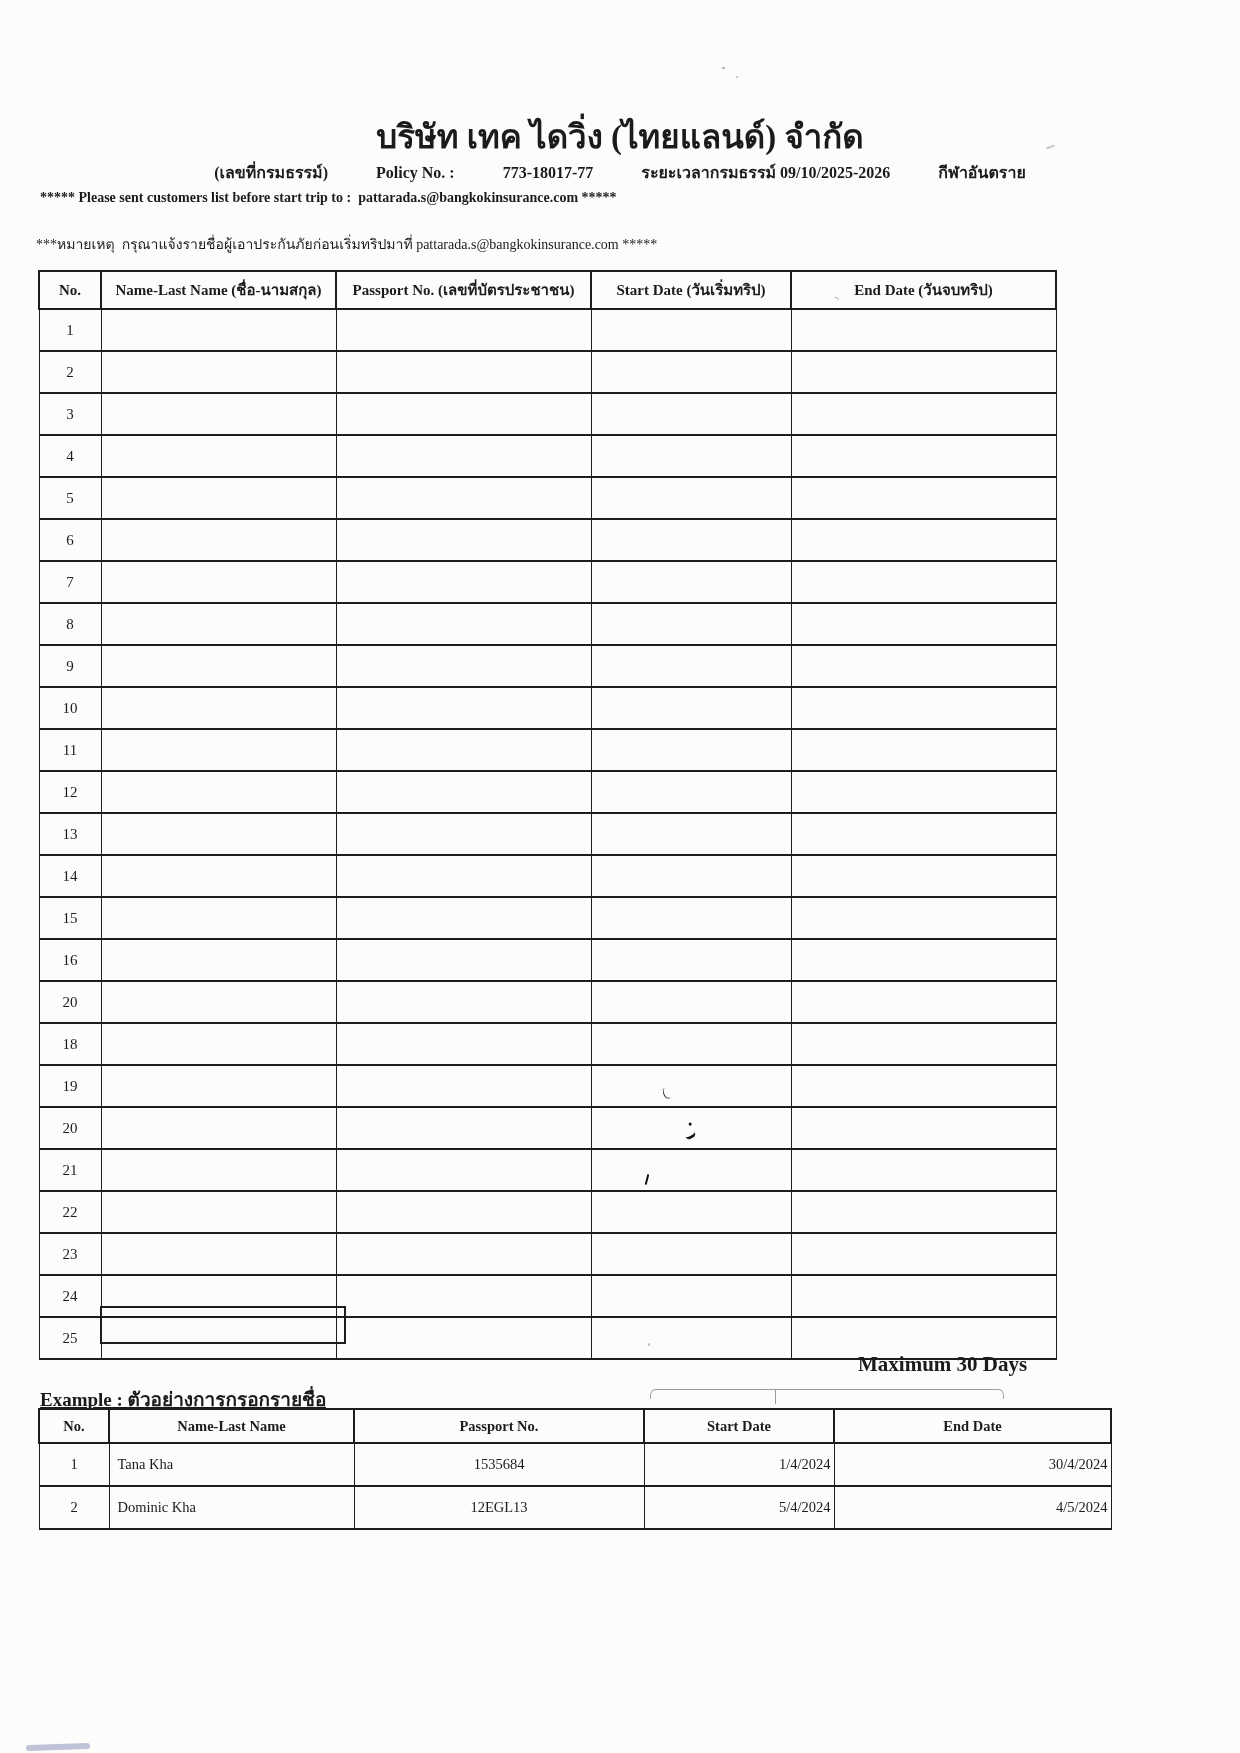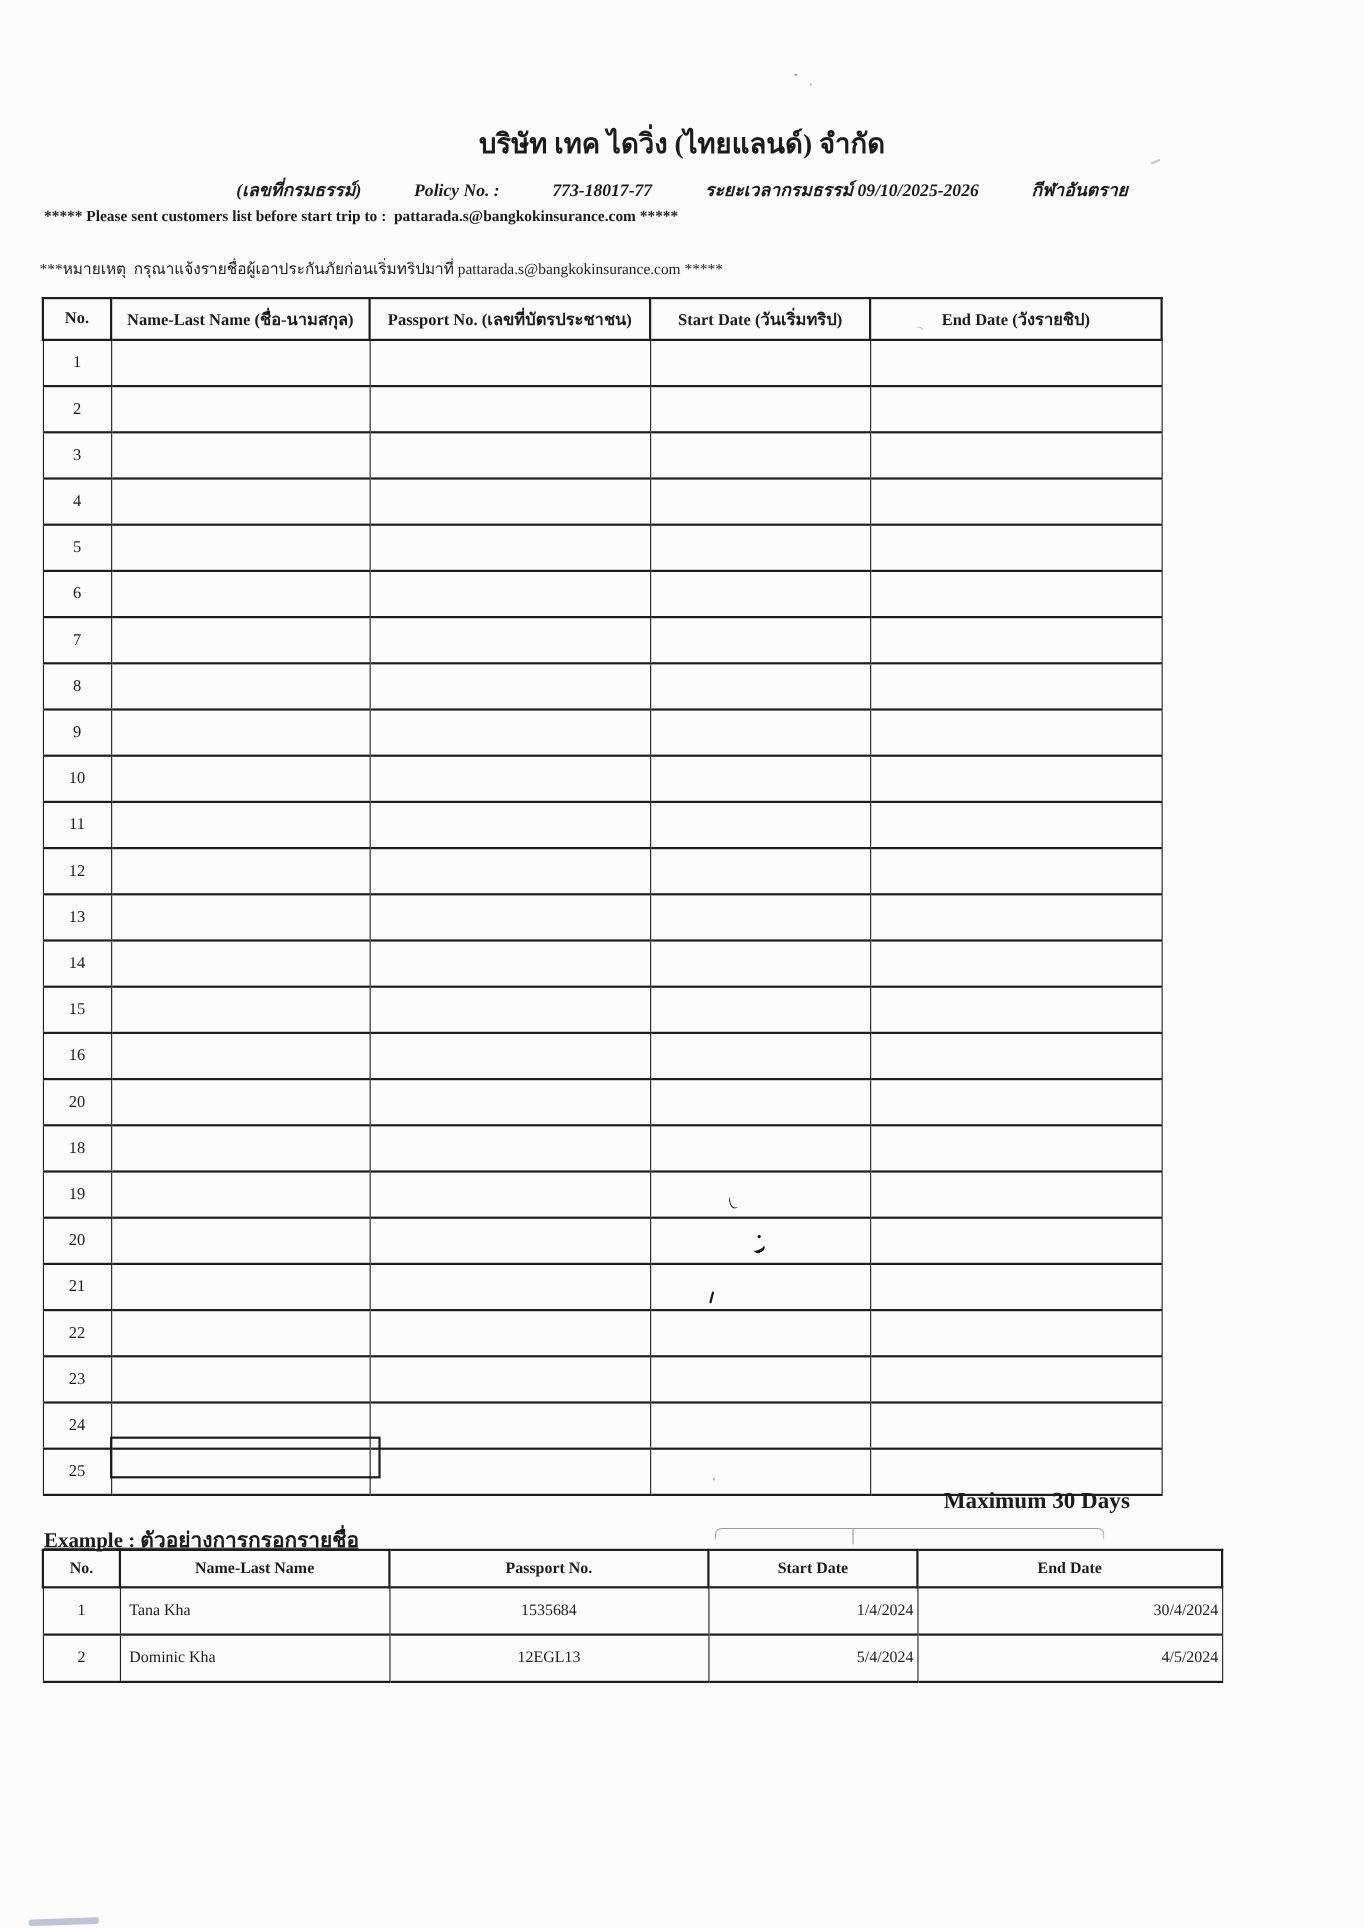--- a/index.html
+++ b/index.html
@@ -7,29 +7,29 @@
     position:relative;
     width:1240px;height:1753px;
     margin:0 auto;
     background:#fcfcfa;
     overflow:hidden;
     font-family:"Liberation Serif","DejaVu Serif",serif;
     color:#1b1b1b;
   }
   .title{
     position:absolute;top:110px;left:0;width:1240px;
-    text-align:center;font-size:25px;font-weight:600;
+    text-align:center;font-size:33px;font-weight:600;
     white-space:nowrap;overflow:hidden;
   }
   .policy-line{
     position:absolute;top:160px;left:0;width:1240px;
     text-align:center;font-size:16px;font-weight:bold;
     white-space:nowrap;overflow:hidden;
   }
-  .policy-line span{margin:0 22px;font-style:italic;}
+  .policy-line span{margin:0 22px;}
   .notice-en{
     position:absolute;top:190px;left:40px;width:1160px;
     font-size:14px;font-weight:bold;white-space:pre;overflow:hidden;
   }
   .notice-th{
     position:absolute;top:233px;left:36px;width:1160px;
     font-size:14px;font-weight:normal;white-space:pre;overflow:hidden;
   }
   table{border-collapse:collapse;table-layout:fixed;}
   .main-table{
@@ -131,21 +131,21 @@
         <col style="width:255px">
         <col style="width:200px">
         <col style="width:265px">
     </colgroup>
     <thead>
       <tr>
         <th>No.</th>
         <th>Name-Last Name (ชื่อ-นามสกุล)</th>
         <th>Passport No. (เลขที่บัตรประชาชน)</th>
         <th>Start Date (วันเริ่มทริป)</th>
-        <th>End Date (วังรายชิป)</th>
+        <th>End Date (วันจบทริป)</th>
       </tr>
     </thead>
     <tbody id="main-tbody">
         <tr>
           <td>1</td>
           <td></td>
           <td></td>
           <td></td>
           <td></td>
         </tr>

